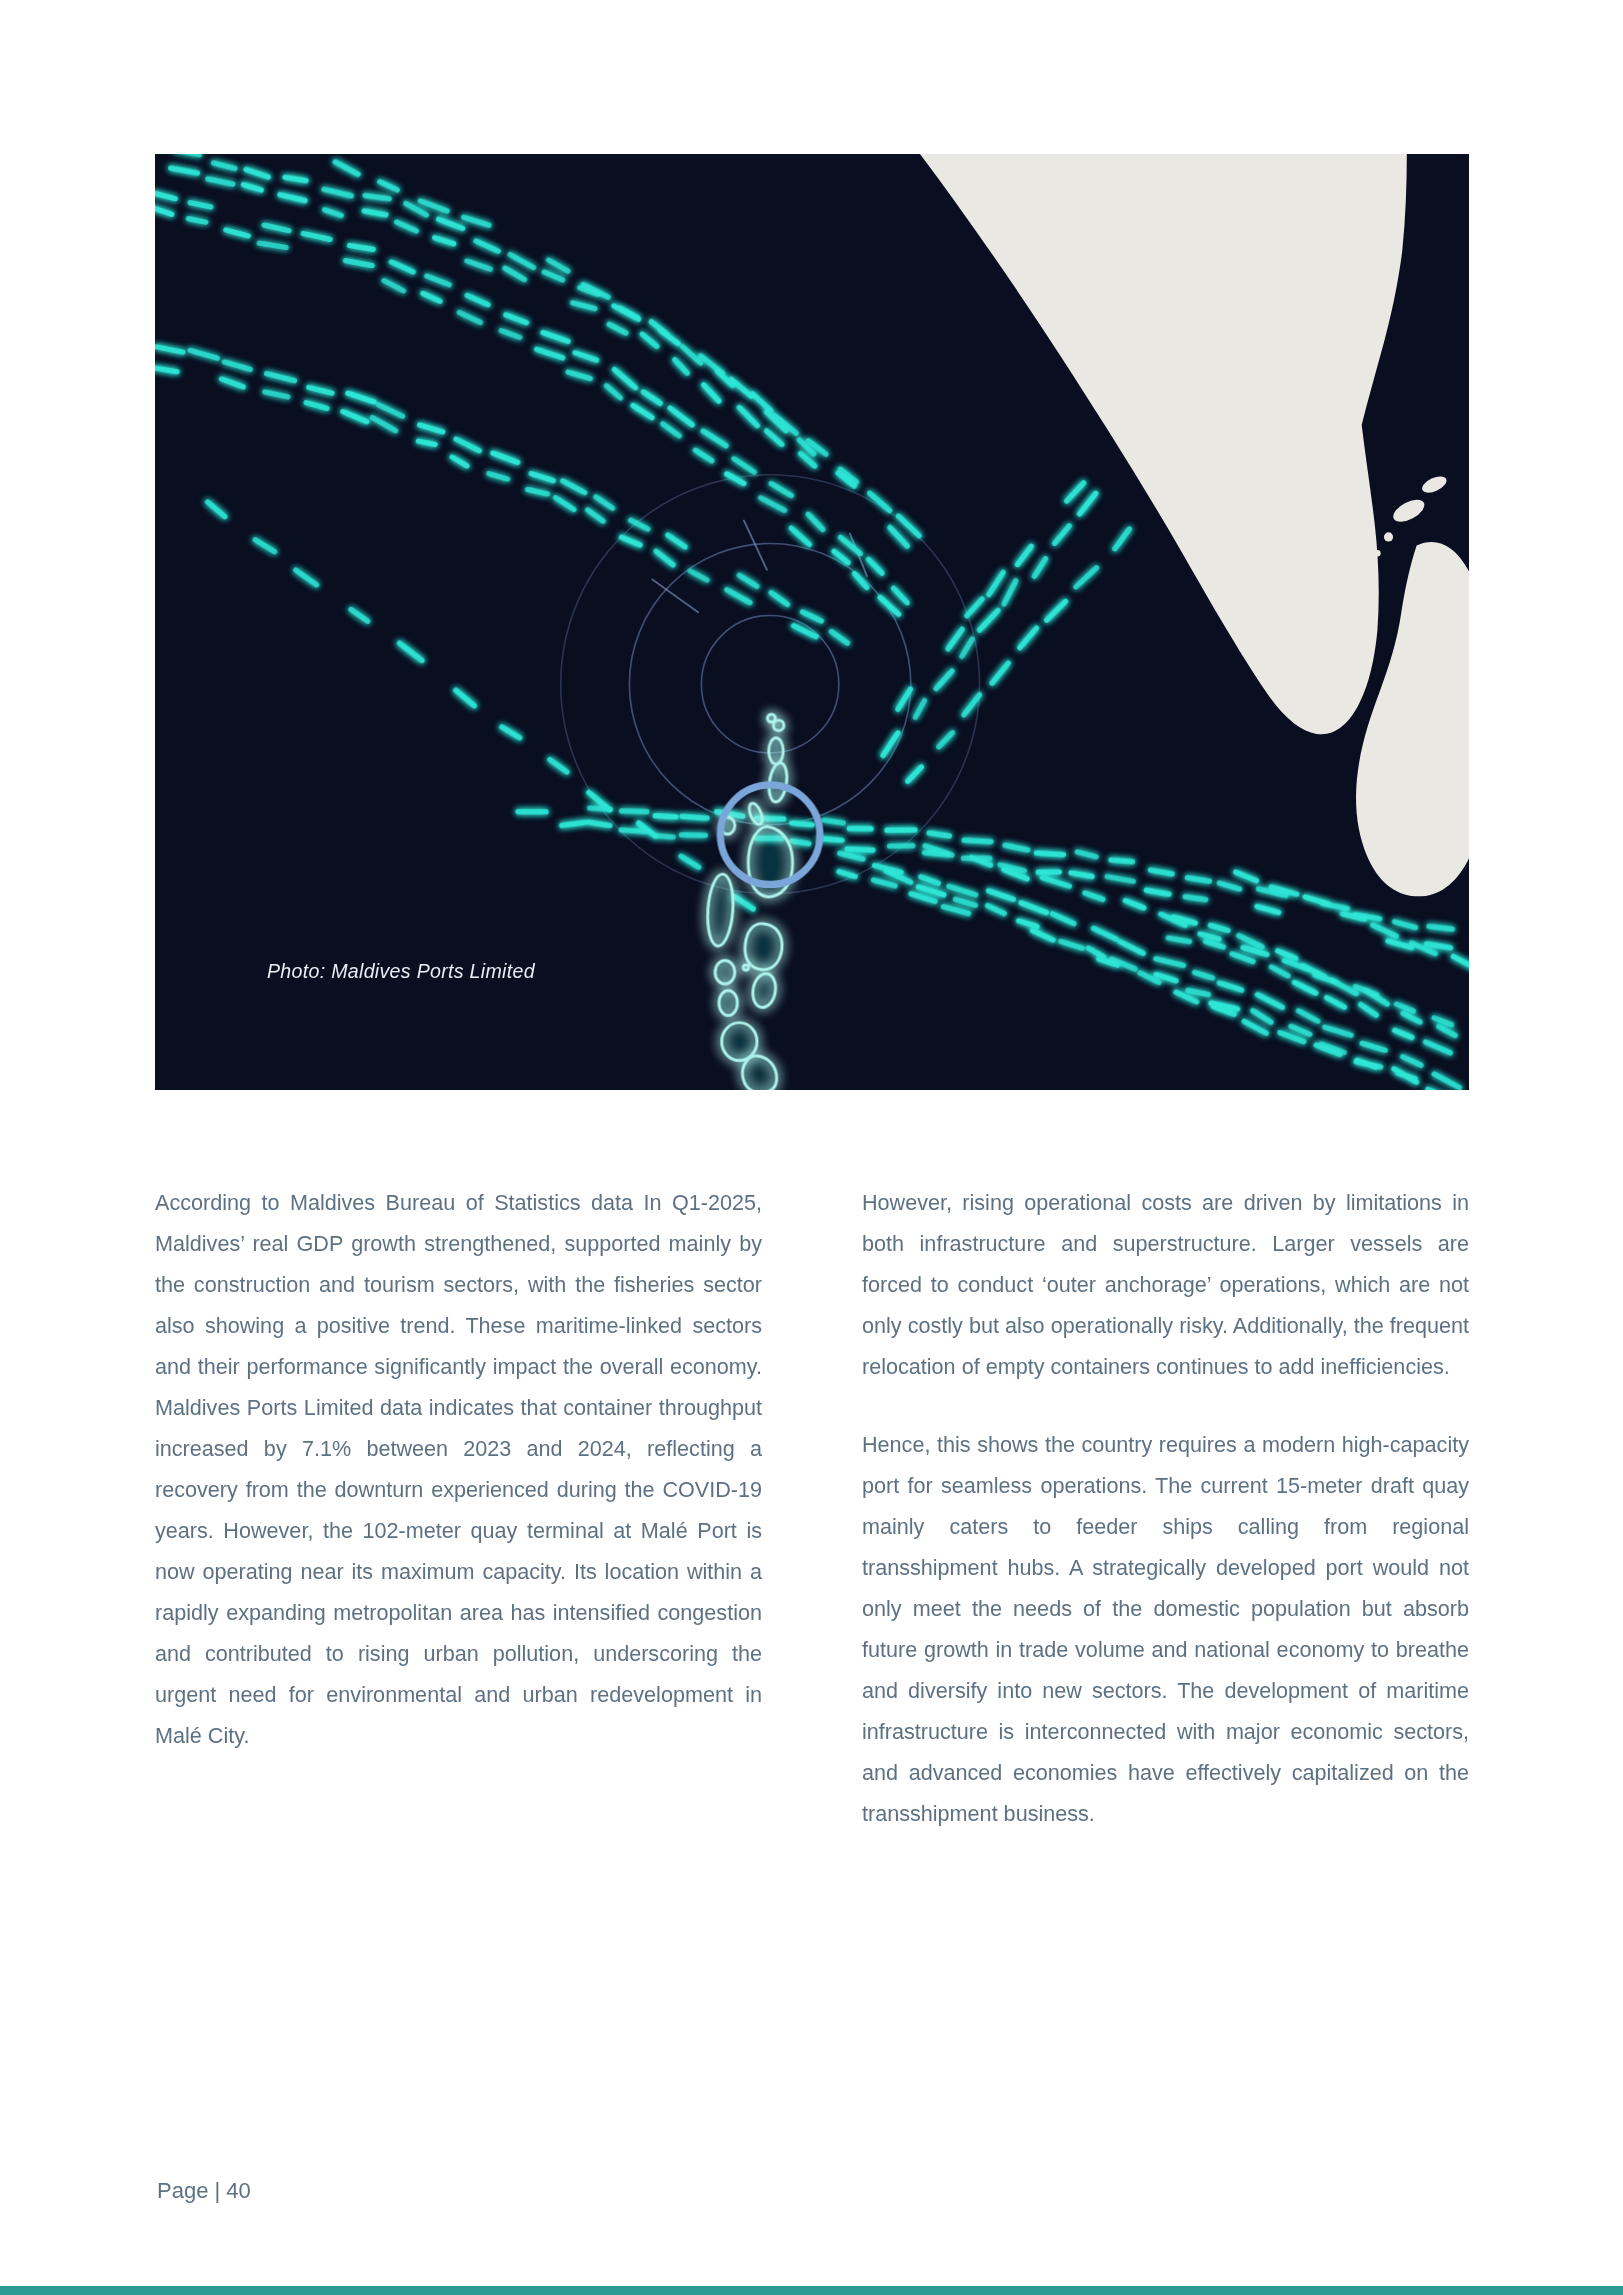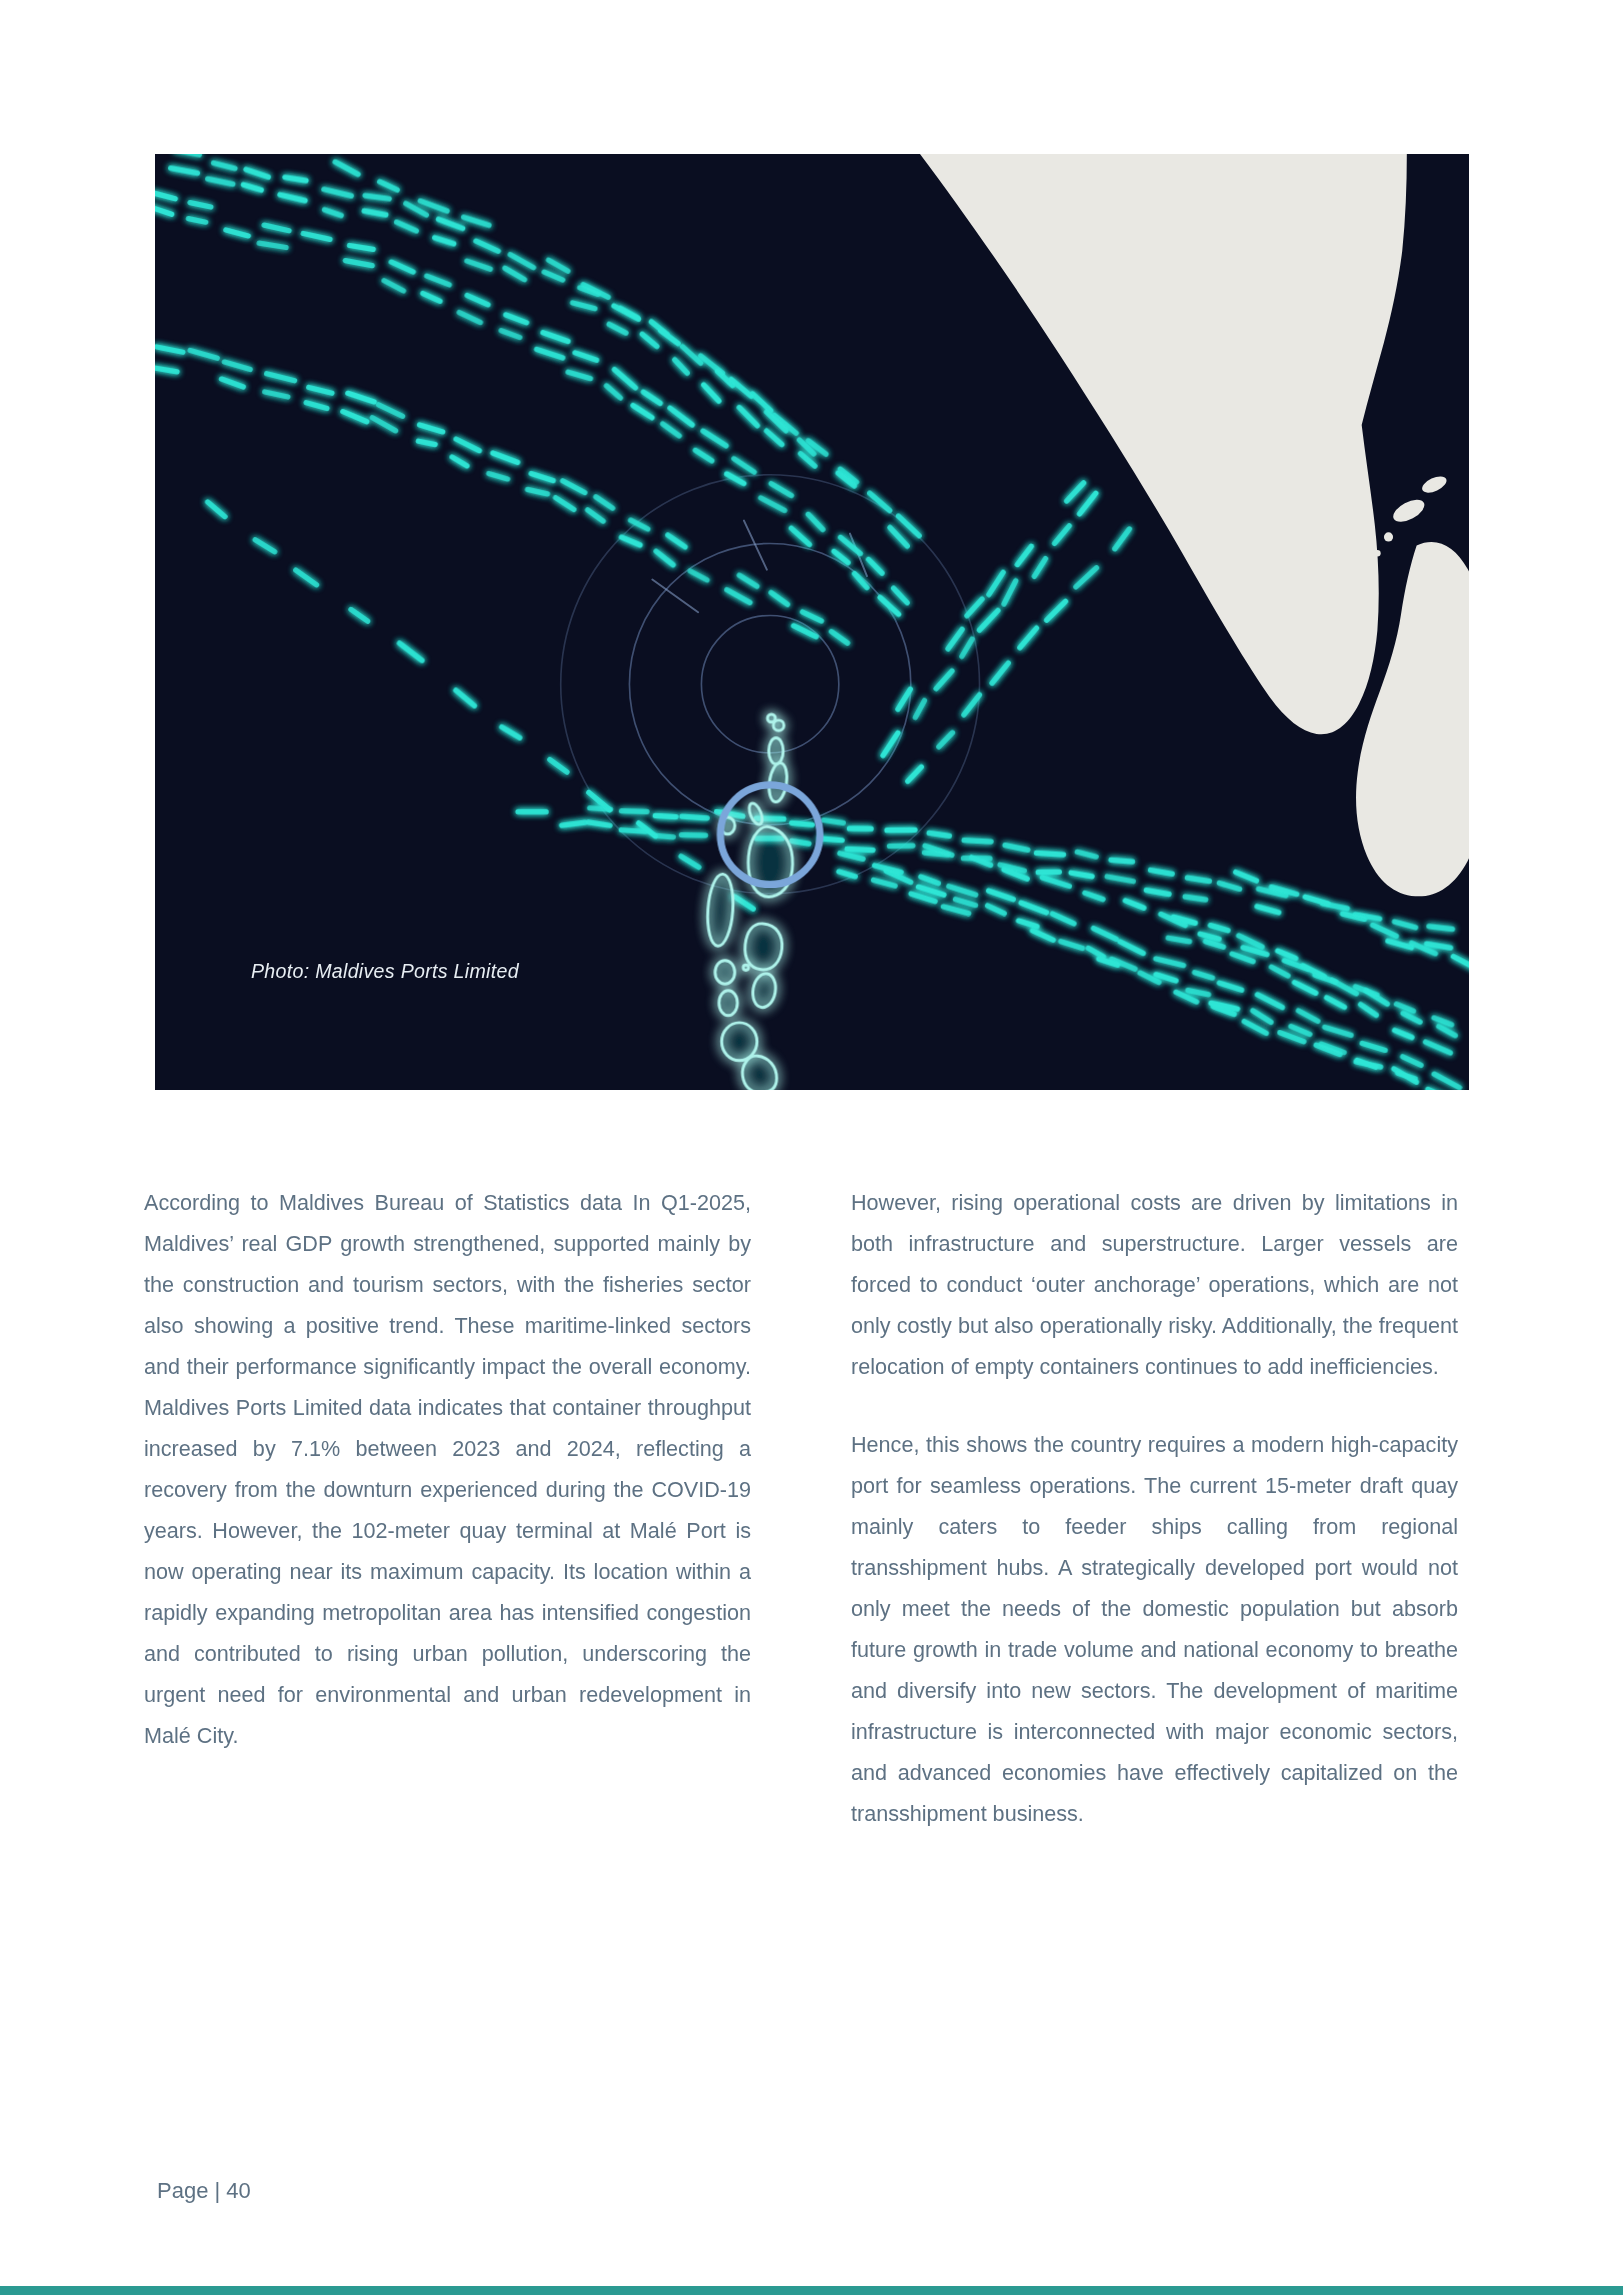--- a/index.html
+++ b/index.html
@@ -20,24 +20,24 @@
   }
   figure.map{position:absolute;left:155px;top:154px;width:1314px;height:936px;margin:0;}
   figure.map svg{display:block;width:100%;height:100%;background:var(--ocean);}
   .land{fill:var(--land);stroke:none;}
   .ring{fill:none;stroke:var(--ring);stroke-width:2.5;}
   .tick{stroke:rgba(140,165,210,.55);stroke-width:3;stroke-linecap:round;}
   .dash{stroke:var(--track);stroke-width:8;stroke-linecap:round;}
   .atoll{fill:rgba(46,230,214,.06);stroke:var(--atoll);stroke-width:4.5;}
   .marker-circle{fill:none;stroke:var(--marker);stroke-width:11;}
   figcaption{
-    position:absolute;left:96px;top:806px;font-style:italic;
+    position:absolute;left:112px;top:806px;font-style:italic;
     font-size:19.6px;letter-spacing:0.3px;color:var(--credit);
   }
-  .columns{position:absolute;left:144px;top:1182px;width:1314px;display:flex;gap:100px;}
+  .columns{position:absolute;left:155px;top:1182px;width:1314px;display:flex;gap:100px;}
   .col{flex:1;min-width:0;}
   .col p{
     margin:0 0 37px 0;font-size:21.6px;line-height:41px;text-align:justify;
     color:var(--body);font-weight:400;
   }
   .page-number{position:absolute;left:157px;top:2178px;font-size:22px;color:var(--body);}
   .accent-bar{position:absolute;left:0;bottom:0;width:100%;height:9.2px;background:var(--accent);}
 </style>
 </head>
 <body>

